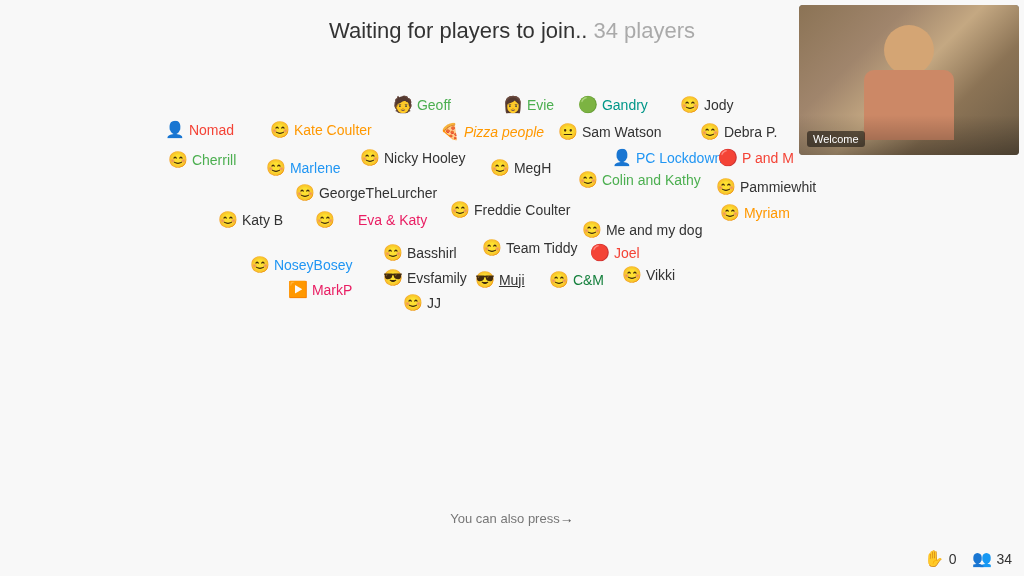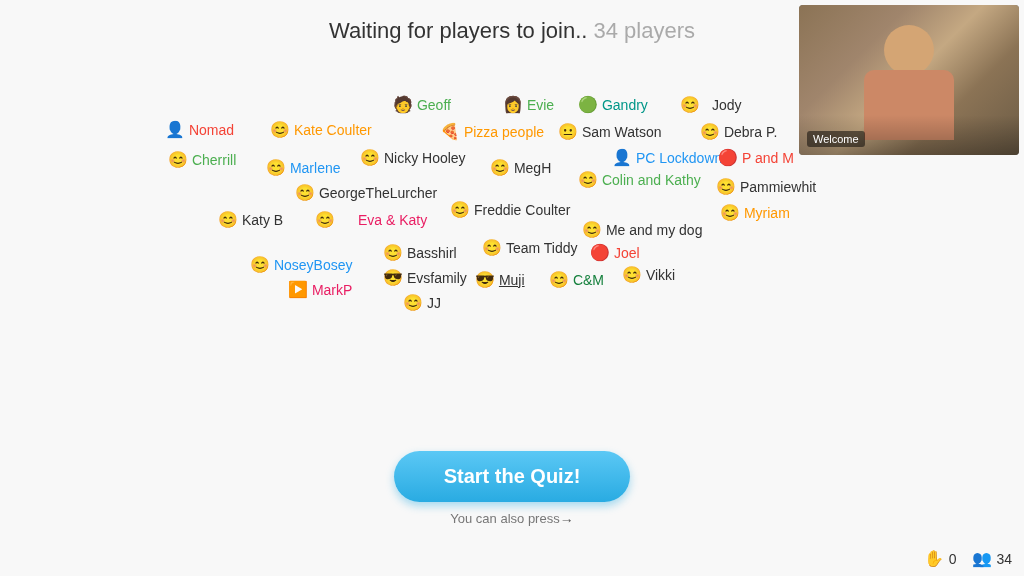--- a/index.html
+++ b/index.html
@@ -197,25 +197,25 @@
     <div class="player color-green" style="left: 503px; top: 15px;">
       <span class="avatar">👩</span>
       <span class="name" style="color: rgb(76, 175, 80);">Evie</span>
     </div>
     <div class="player color-teal" style="left: 578px; top: 15px;">
       <span class="avatar">🟢</span>
       <span class="name" style="color: rgb(0, 150, 136);">Gandry</span>
     </div>
     <div class="player color-dark" style="left: 680px; top: 15px;">
       <span class="avatar">😊</span>
-      <span class="name" style="color: rgb(51, 51, 51); margin-left: 8px;">Jody</span>
+      <span class="name" style="color: rgb(51, 51, 51);">Jody</span>
     </div>
     <div class="player color-orange" style="left: 440px; top: 42px;">
       <span class="avatar">🍕</span>
-      <span class="name" style="color: rgb(255, 152, 0);">Pizza people</span>
+      <span class="name" style="color: rgb(255, 152, 0); font-style: italic;">Pizza people</span>
     </div>
     <div class="player color-dark" style="left: 558px; top: 42px;">
       <span class="avatar">😐</span>
       <span class="name" style="color: rgb(51, 51, 51);">Sam Watson</span>
     </div>
     <div class="player color-dark" style="left: 700px; top: 42px;">
       <span class="avatar">😊</span>
       <span class="name" style="color: rgb(51, 51, 51);">Debra P.</span>
     </div>
     <div class="player color-green" style="left: 168px; top: 70px;">
@@ -320,21 +320,20 @@
   <div id="webcam-video">
     <div class="person-shape">
       <div class="person-head"></div>
       <div class="person-body"></div>
     </div>
   </div>
   <div class="webcam-label">Welcome</div>
 </div>
 
 <div id="bottom-area">
-  <button id="start-button">Start the Quiz!</button>
   <div id="press-hint">
     <span>You can also press</span>
     <span class="arrow">→</span>
   </div>
 </div>
 
 <div id="footer-stats">
   <div class="stat-item">
     <span class="stat-icon">✋</span>
     <span>0</span>

